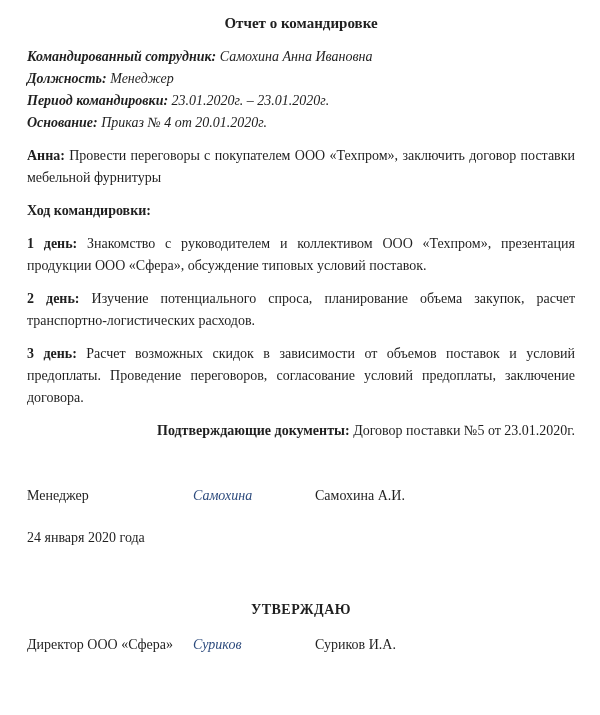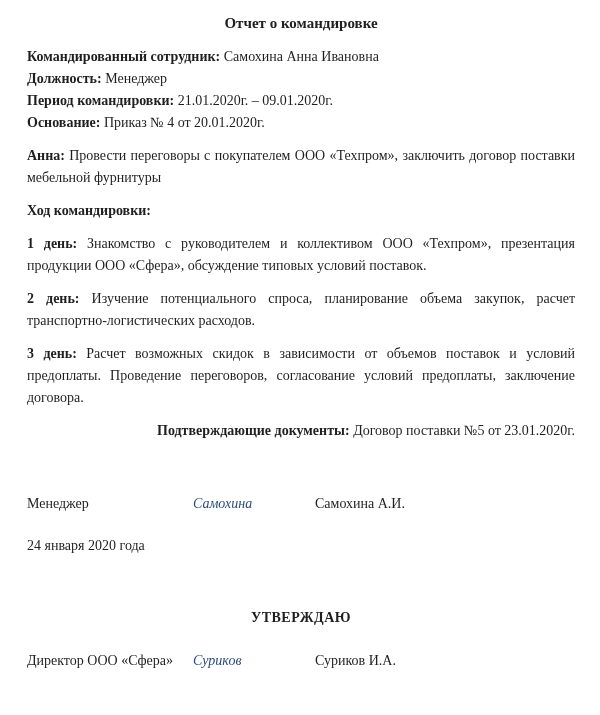--- a/index.html
+++ b/index.html
@@ -27,21 +27,21 @@
     color: var(--text-color);
     background: #ffffff;
   }
   .title {
     font-size: 15px;
     font-weight: bold;
     text-align: center;
     margin: 0 0 12px 0;
     line-height: 22px;
   }
-  .info-block { margin: 0 0 11px 0; }
+  .info-block { margin: 0 0 11px 0; font-style: italic; }
   .info-line { line-height: 22px; }
   .lbl { font-weight: bold; }
   .para {
     margin: 0 0 11px 0;
     text-align: justify;
   }
   .subhead {
     font-weight: bold;
     margin: 0 0 11px 0;
   }
@@ -51,21 +51,20 @@
     align-items: baseline;
   }
   .sig-row.employee { margin-top: 43px; }
   .sig-row.director { margin-top: 13px; }
   .sig-pos { width: 166px; flex: 0 0 166px; }
   .sig-script {
     width: 122px;
     flex: 0 0 122px;
     font-style: italic;
     color: var(--sig-color);
-    margin-top: 8px;
   }
   .sig-name { flex: 1 1 auto; }
   .date-line { margin-top: 20px; }
   .approve {
     margin-top: 50px;
     font-weight: bold;
     letter-spacing: 0.5px;
     text-align: center;
   }
 </style>
@@ -80,21 +79,21 @@
     <div class="info-line">
       <span class="lbl">Командированный сотрудник:</span>
       <span>Самохина Анна Ивановна</span>
     </div>
     <div class="info-line">
       <span class="lbl">Должность:</span>
       <span>Менеджер</span>
     </div>
     <div class="info-line">
       <span class="lbl">Период командировки:</span>
-      <span>21.01.2020г. – 09.01.2020г.</span>
+      <span>23.01.2020г. – 23.01.2020г.</span>
     </div>
     <div class="info-line">
       <span class="lbl">Основание:</span>
       <span>Приказ № 4 от 20.01.2020г.</span>
     </div>
   </div>
 
   <p class="para">
     <span class="lbl">Анна:</span>
     <span>Провести переговоры с покупателем ООО «Техпром», заключить договор поставки мебельной фурнитуры</span>

